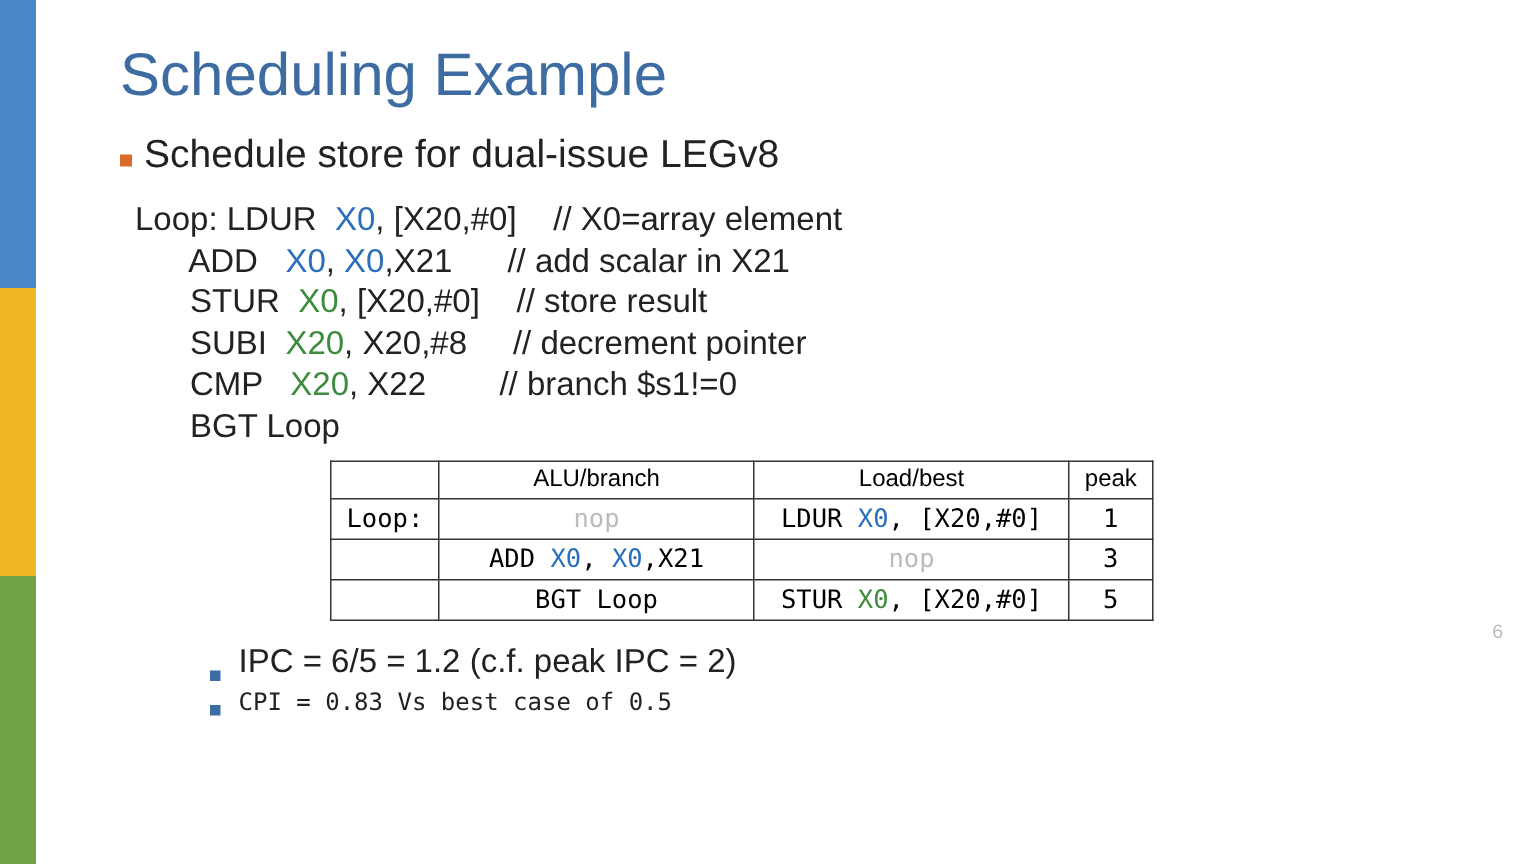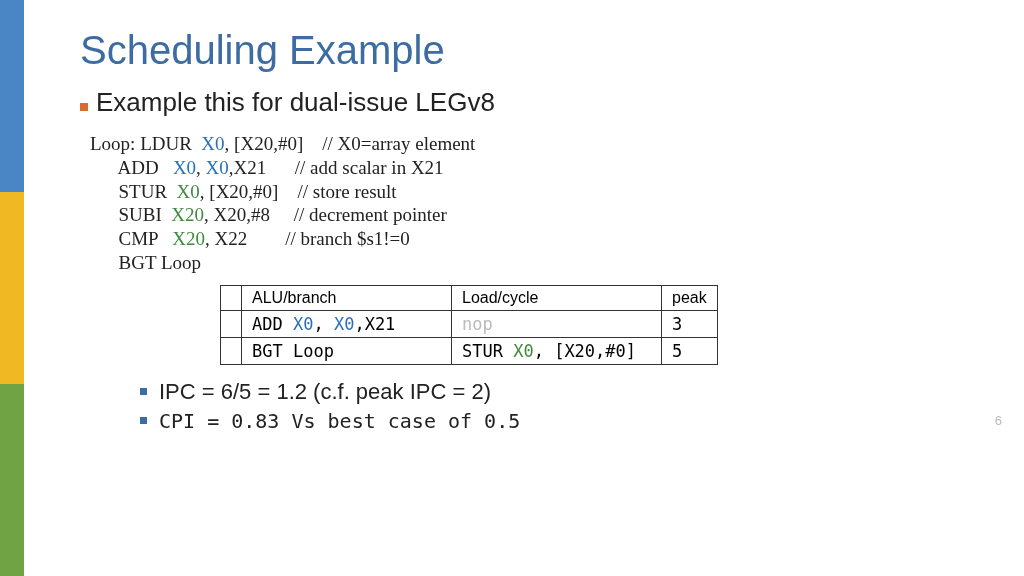--- a/index.html
+++ b/index.html
@@ -46,69 +46,69 @@
     background: #d96c2c;
     margin-right: 8px;
     flex-shrink: 0;
     margin-top: 12px;
   }
   .bullet-text {
     font-size: 26px;
     color: #222;
   }
   .code-block {
-    font-family: Liberation Serif, serif;
-    font-size: 19px;
+    font-family: Liberation Sans, sans-serif;
+    font-size: 22px;
     line-height: 1.25;
     color: #222;
     margin: 14px 0 10px 10px;
     white-space: pre;
   }
   .code-block .reg { color: #2a6fbb; }
   .code-block .regg { color: #3d8b3d; }
 
   table.sched {
     border-collapse: collapse;
     margin-left: 140px;
     margin-top: 6px;
     font-family: "Consolas","Menlo",monospace;
     font-size: 17px;
   }
   table.sched th, table.sched td {
     border: 1px solid #333;
     padding: 3px 10px;
-    text-align: left;
+    text-align: center;
     vertical-align: middle;
   }
   table.sched th {
     font-family: Arial, Helvetica, sans-serif;
     font-weight: 400;
     font-size: 16px;
   }
   .nop { color: #bbb; }
   .reg { color: #2a6fbb; }
   .regg { color: #3d8b3d; }
 
   .sub-bullets {
     margin-top: 14px;
     margin-left: 60px;
   }
   .sub-bullets .brow {
     display: flex;
-    align-items: center;
+    align-items: flex-end;
     margin-bottom: 4px;
   }
   .sub-bullets .sq {
     width: 7px; height: 7px;
     background: #3d6ca3;
     margin-right: 12px;
     flex-shrink: 0;
   }
   .sub-bullets .txt { font-size: 22px; color: #222; }
-  .sub-bullets .txt.mono { font-family: "Consolas","Menlo",monospace; font-size: 20px; }
+  .sub-bullets .txt.mono { font-family: "Consolas","Menlo",monospace; font-size: 16px; }
 
   .page-num {
     position: absolute;
     right: 22px;
     bottom: 16px;
     font-size: 13px;
     color: #bbb;
   }
 </style>
 </head>
@@ -119,41 +119,47 @@
   <div class="seg seg-yellow"></div>
   <div class="seg seg-green"></div>
 </div>
 
 <div class="content">
 
   <h1 class="slide-title">Scheduling Example</h1>
 
   <div class="bullet-row">
     <div class="bullet-orange"></div>
-    <div class="bullet-text">Example this for dual-issue LEGv8</div>
+    <div class="bullet-text">Schedule store for dual-issue LEGv8</div>
   </div>
 
   <div class="code-block" id="codeblock">Loop: LDUR  <span class="reg">X0</span>, [X20,#0]    // X0=array element
       ADD   <span class="reg">X0</span>, <span class="reg">X0</span>,X21      // add scalar in X21
       STUR  <span class="regg">X0</span>, [X20,#0]    // store result
       SUBI  <span class="regg">X20</span>, X20,#8     // decrement pointer
       CMP   <span class="regg">X20</span>, X22        // branch $s1!=0
       BGT Loop
 </div>
 
   <table class="sched">
     <thead>
       <tr>
         <th></th>
         <th style="width:210px">ALU/branch</th>
-        <th style="width:210px">Load/cycle</th>
+        <th style="width:210px">Load/best</th>
         <th>peak</th>
       </tr>
     </thead>
     <tbody id="tbody">
+        <tr>
+          <td>Loop:</td>
+          <td><span class="nop">nop</span></td>
+          <td>LDUR <span class="reg">X0</span>, [X20,#0]</td>
+          <td>1</td>
+        </tr>
         <tr>
           <td></td>
           <td>ADD  <span class="reg">X0</span>, <span class="reg">X0</span>,X21</td>
           <td><span class="nop">nop</span></td>
           <td>3</td>
         </tr>
         <tr>
           <td></td>
           <td>BGT Loop</td>
           <td>STUR <span class="regg">X0</span>, [X20,#0]</td>

